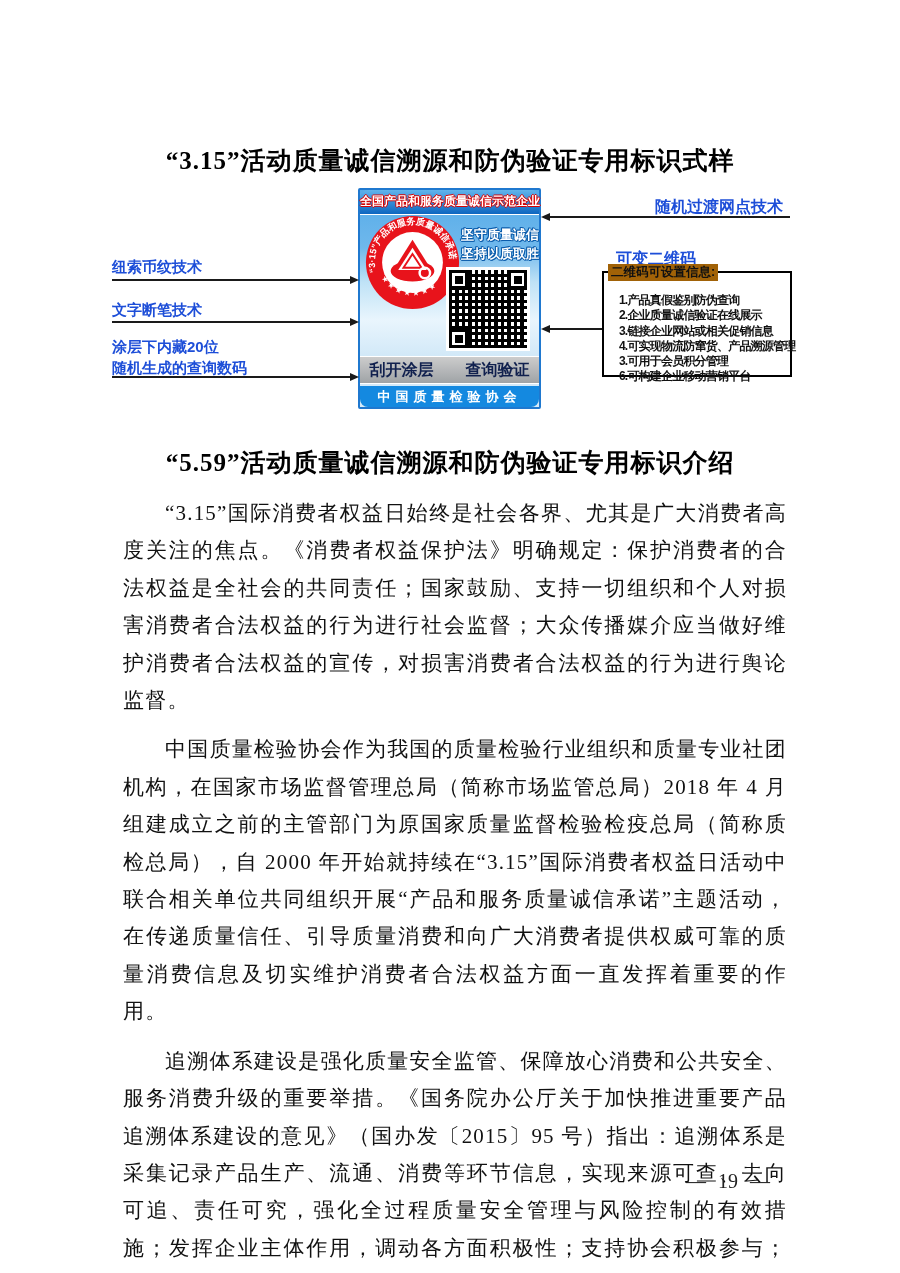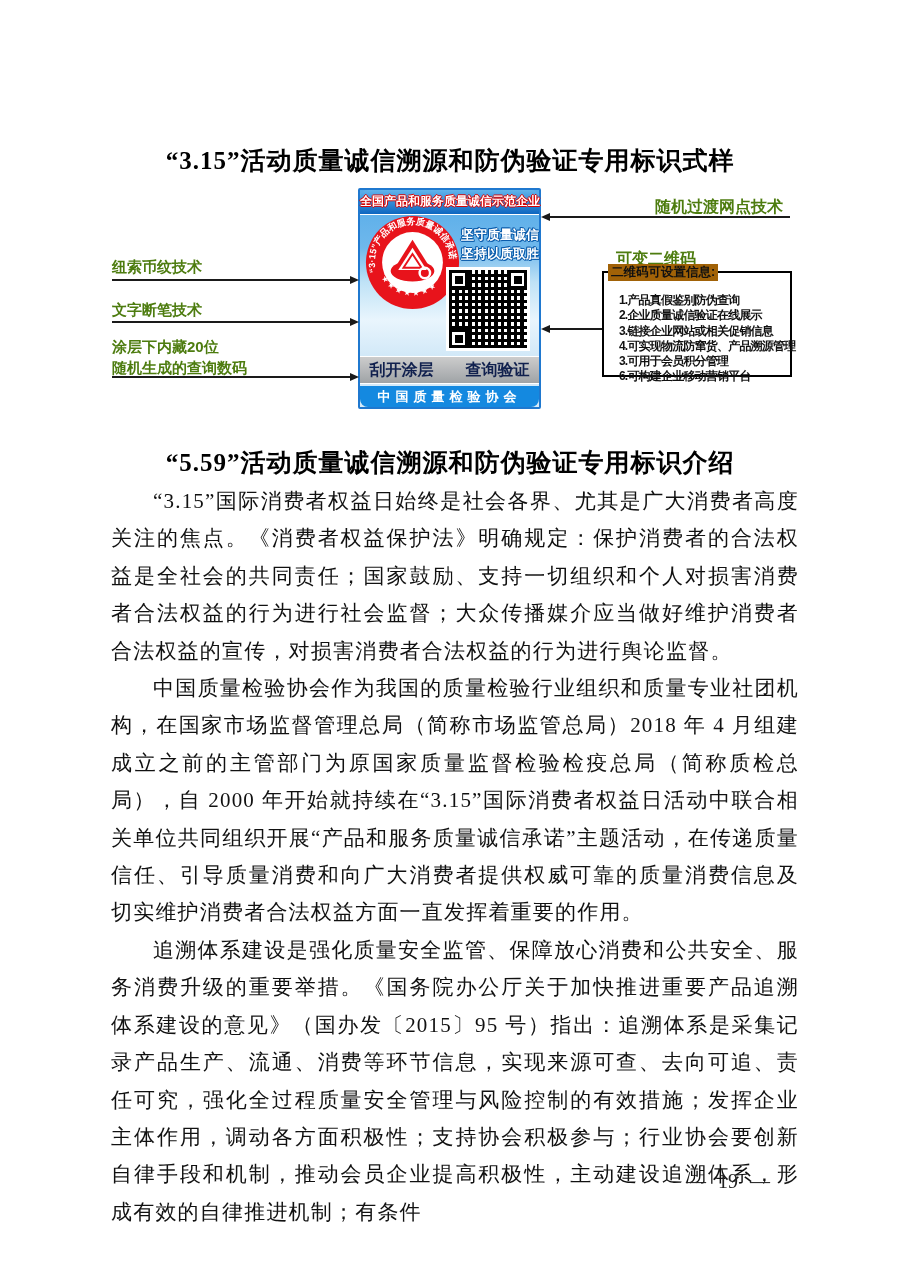--- a/index.html
+++ b/index.html
@@ -60,39 +60,39 @@
     color:#10204e; font-weight:bold; font-size:16px;
   }
   .label-bottombar {
     position:absolute; left:0; top:195.5px; width:100%; height:21.5px;
     background:#1489e0; border-radius:0 0 8px 8px;
     color:#ffffff; font-weight:bold; font-size:13px; line-height:21px; text-align:center; letter-spacing:5px;
     white-space:nowrap;
   }
 
   
-  .ann { position:absolute; font-family:"Liberation Sans", sans-serif; font-weight:bold; color:#4d7c0f; white-space:nowrap; }
+  .ann { position:absolute; font-family:"Liberation Sans", sans-serif; font-weight:bold; color:#1d4ed8; white-space:nowrap; }
   .ann-line { position:absolute; height:2px; background:#1a1a1a; }
   .arr-r { position:absolute; width:0; height:0; border-top:4.5px solid transparent; border-bottom:4.5px solid transparent; border-left:9px solid #1a1a1a; }
   .arr-l { position:absolute; width:0; height:0; border-top:4.5px solid transparent; border-bottom:4.5px solid transparent; border-right:9px solid #1a1a1a; }
   .qrbox {
     position:absolute; left:602px; top:271px; width:190px; height:106px; box-sizing:border-box;
     border:2px solid #000; background:#fff; font-family:"Liberation Sans", sans-serif;
   }
   .qrbox-title {
     position:absolute; top:-9px; left:4px; background:#a16207; padding:0 3px;
     font-size:12.5px; font-weight:bold; white-space:nowrap;
   }
   .qrbox-list { margin:12px; padding:8px 2px 0 3px; list-style:none; }
   .qrbox-list li { font-size:12px; font-weight:bold; line-height:15.3px; letter-spacing:-0.8px; white-space:nowrap; }
 
   
   .bodytext { position:absolute; left:111px; top:483px; width:688px; }
   .bodytext p {
-    margin:0; text-indent:2em; font-size:21px; line-height:37.4px;
+    margin:12px; text-indent:2em; font-size:21px; line-height:37.4px;
     text-align:justify; letter-spacing:1.2px; color:#111;
   }
   .pageno {
     position:absolute; top:1170px; right:130px;
     font-size:20px; color:#222; display:flex; gap:12px; align-items:center;
   }
 </style>
 </head>
 <body>
 

